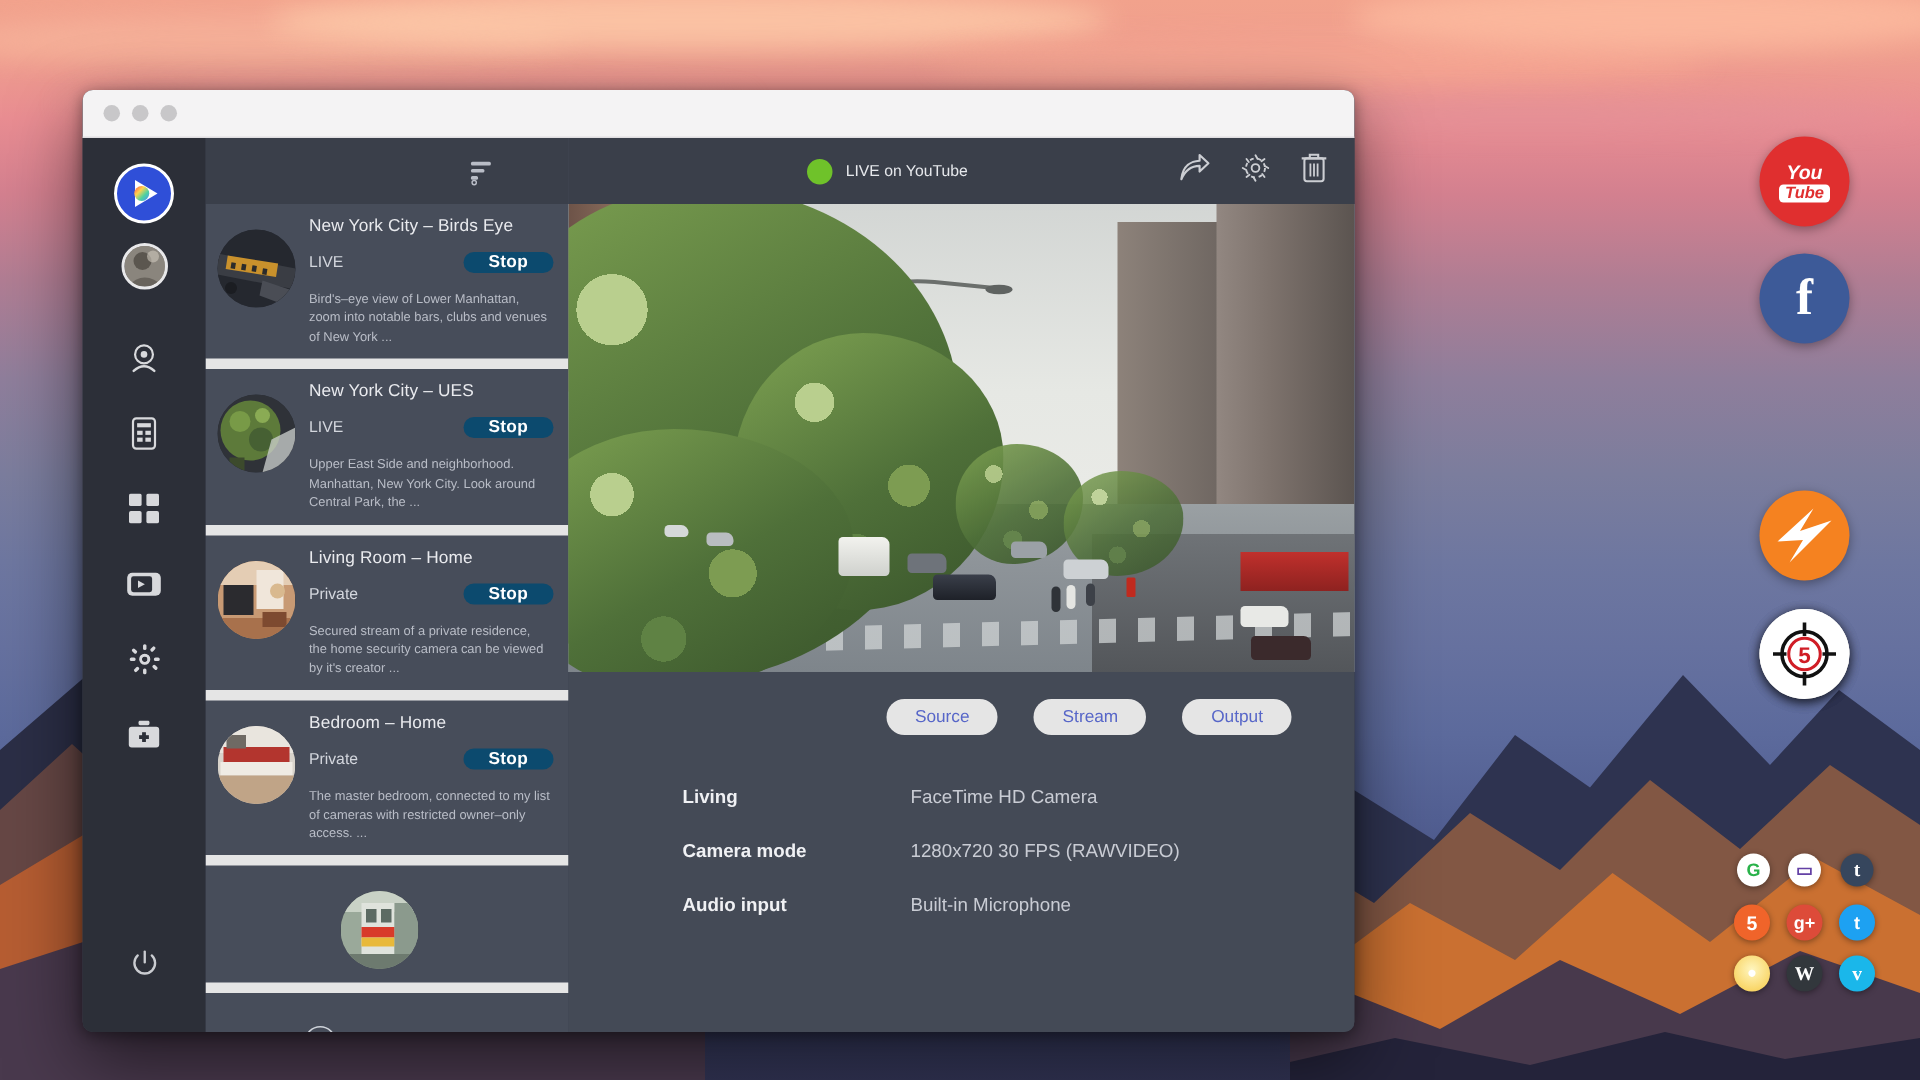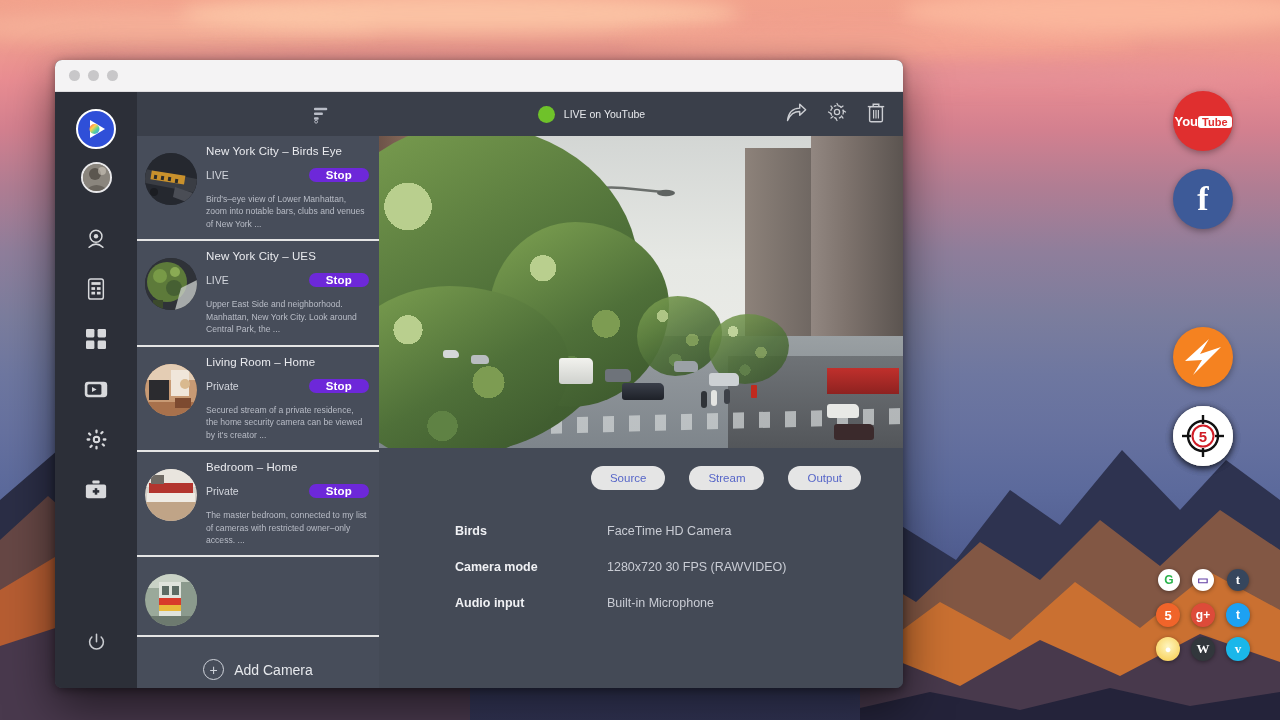--- a/index.html
+++ b/index.html
@@ -73,36 +73,36 @@
 
   
   #list-pane {
     width: 242px; flex: 0 0 242px;
     background: #474d5a; display: flex; flex-direction: column;
   }
   #list-topbar { height: 44px; background: #3a3f4a; }
   #list-scroll { flex: 1; overflow: hidden; }
   .cam-row {
     display: flex; padding: 9px 10px 9px 8px;
-    border-bottom: 2px solid #e5e5e5; position: relative;
+    border-bottom: 7px solid #e5e5e5; position: relative; justify-content: center;
   }
   .cam-thumb {
     width: 52px; height: 52px; border-radius: 50%;
     flex: 0 0 52px; margin-top: 8px; margin-right: 9px;
     overflow: hidden; background: #2b2f38;
   }
   .cam-body { flex: 1; min-width: 0; }
   .cam-title {
     color: #e9eaee; font-size: 11.5px; letter-spacing: .1px;
     margin-bottom: 7px; white-space: nowrap; overflow: hidden;
   }
   .cam-midrow { display: flex; align-items: center; height: 22px; }
   .cam-status { color: #d3d6dd; font-size: 10.5px; flex: 1; }
   .cam-btn {
-    background: #6d28d9; color: #fff; border: none;
+    background: #0c4a6e; color: #fff; border: none;
     font-size: 11.5px; font-weight: bold; font-family: inherit;
     padding: 1px 17px; border-radius: 13px; cursor: pointer;
     letter-spacing: .2px;
   }
   .cam-desc {
     color: #b9bdc7; font-size: 8.6px; line-height: 1.45;
     margin-top: 7px; padding-right: 2px;
   }
   #add-camera {
     display: flex; align-items: center; justify-content: center;
@@ -538,39 +538,39 @@
 
         <div id="detail-area">
           <div id="tab-row">
             <span class="tab-pill">Source</span>
             <span class="tab-pill">Stream</span>
             <span class="tab-pill">Output</span>
           </div>
 
           <div id="spec-table">
             <div class="spec-row">
-              <span class="spec-key">Birds</span>
+              <span class="spec-key">Living</span>
               <span class="spec-val">FaceTime HD Camera</span>
             </div>
             <div class="spec-row">
               <span class="spec-key">Camera mode</span>
               <span class="spec-val">1280x720 30 FPS (RAWVIDEO)</span>
             </div>
             <div class="spec-row">
               <span class="spec-key">Audio input</span>
               <span class="spec-val">Built-in Microphone</span>
             </div>
           </div>
         </div>
       </div>
     </div>
 
   </div>
 
-  <div class="desk-icon" style="left:1173px;top:91px;width:60px;height:60px;background:#e02f2f;flex-direction:row;">
+  <div class="desk-icon" style="left:1173px;top:91px;width:60px;height:60px;background:#e02f2f;flex-direction:column;font-style:italic;">
     <span style="color:#fff;font-size:13px;font-weight:bold;line-height:1;">You</span>
     <span style="background:#fff;color:#e02f2f;font-size:11px;font-weight:bold;border-radius:3px;padding:0 4px;margin-top:2px;">Tube</span>
   </div>
 
   <div class="desk-icon" style="left:1173px;top:169px;width:60px;height:60px;background:#3d5a98;">
     <span style="color:#fff;font-size:34px;font-weight:bold;font-family:'Liberation Serif',serif;line-height:1;">f</span>
   </div>
 
   <div class="desk-icon" style="left:1173px;top:327px;width:60px;height:60px;background:#f58220;overflow:hidden;">
     <svg width="60" height="60" viewBox="0 0 60 60">

